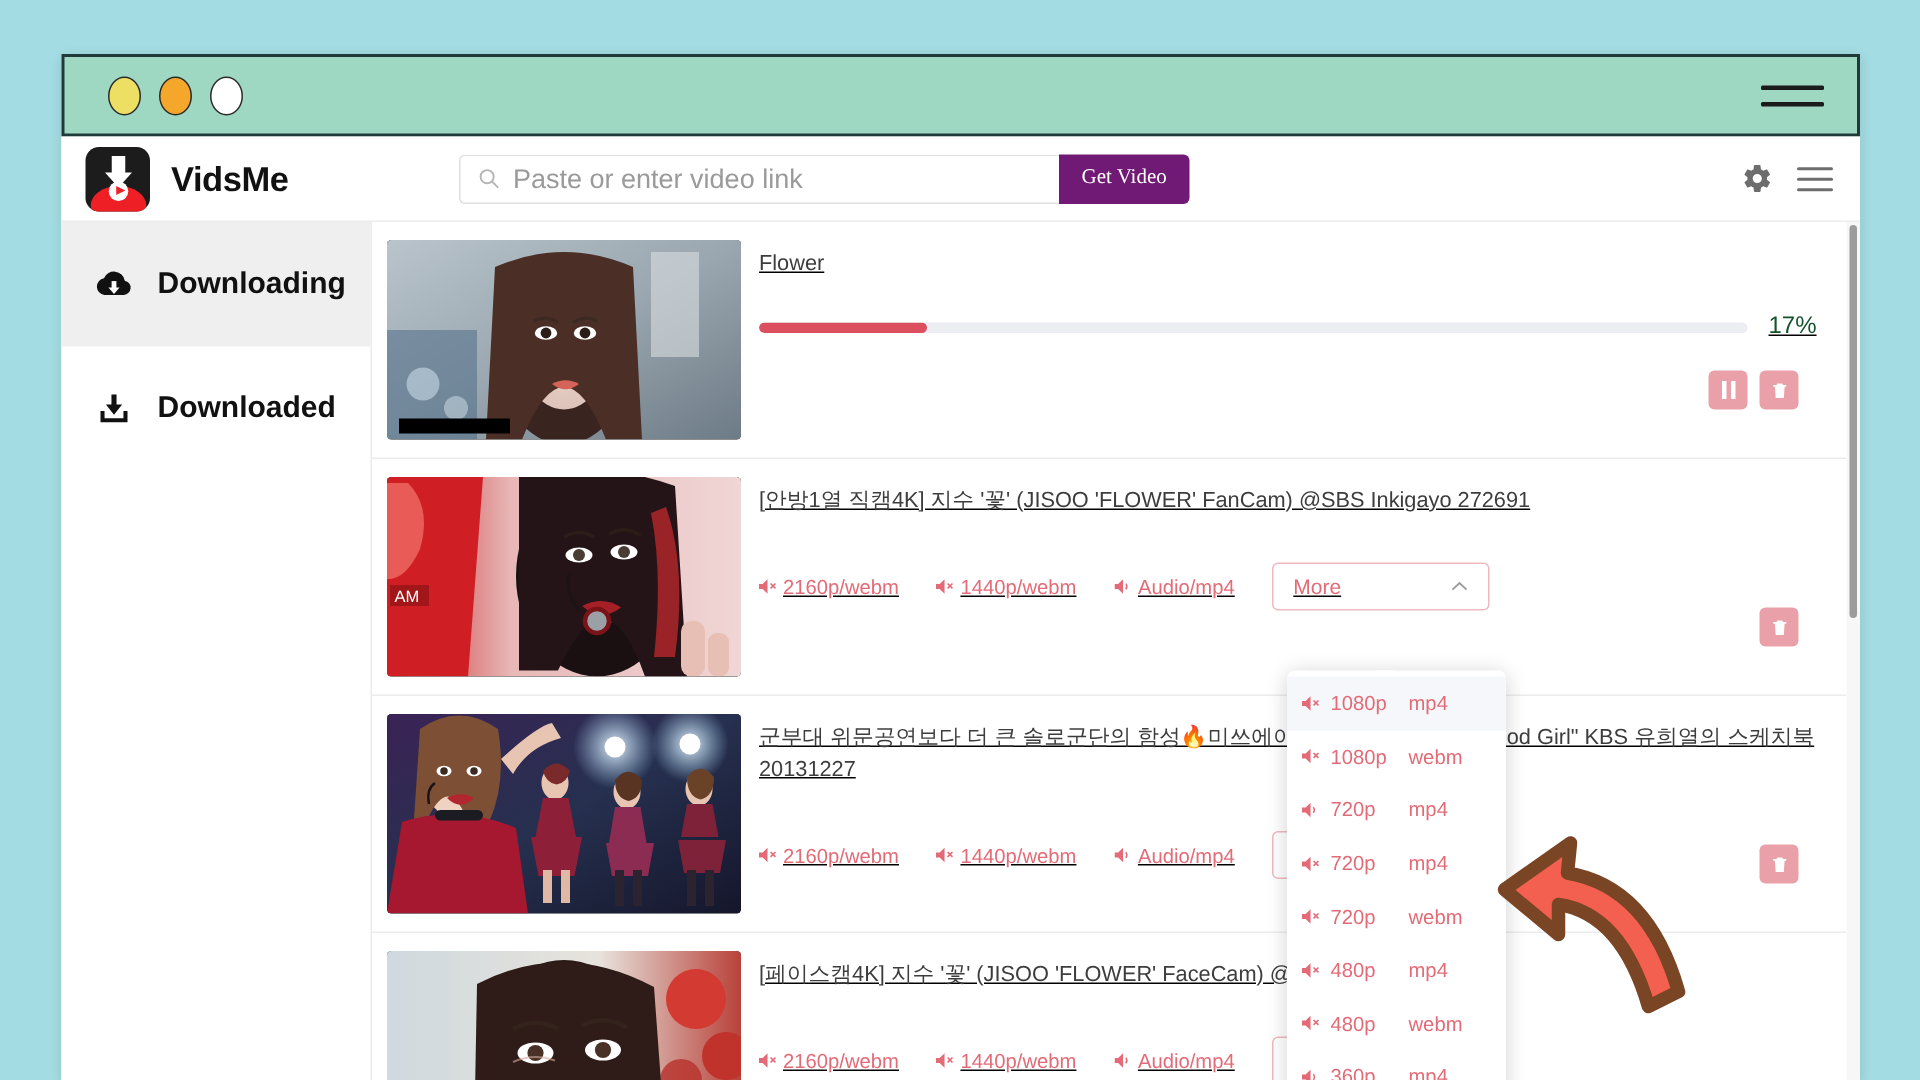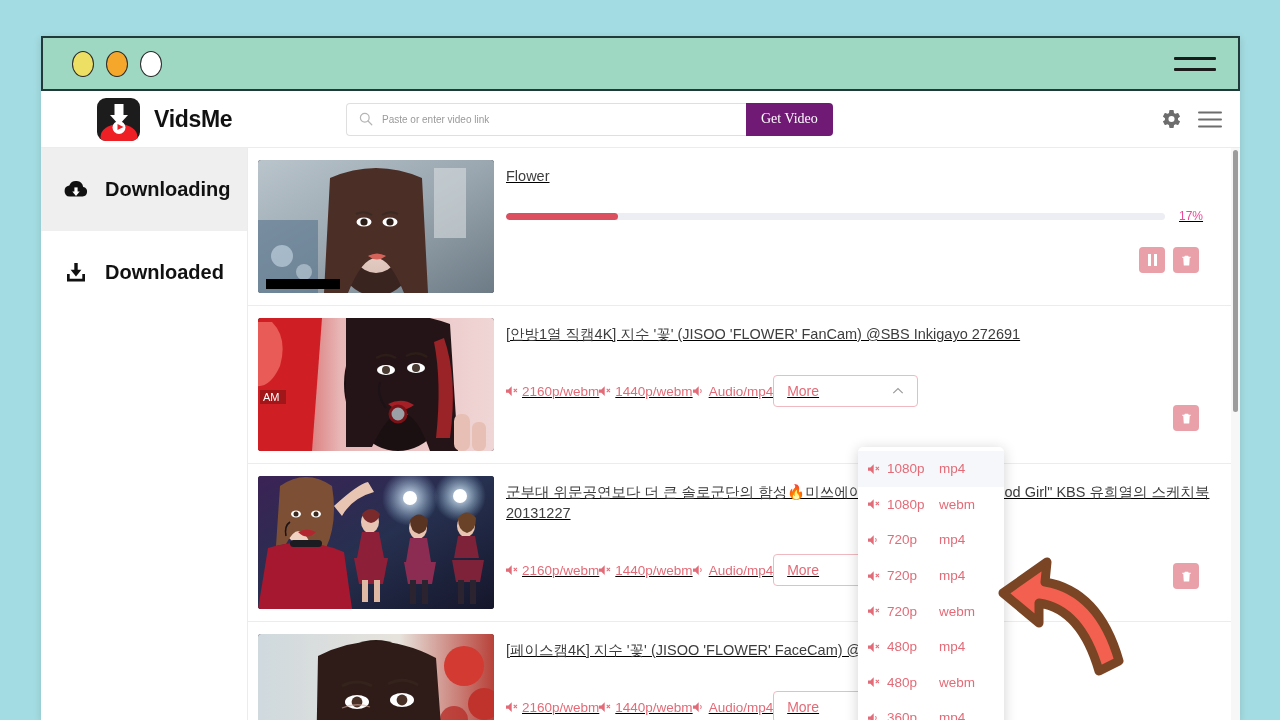--- a/index.html
+++ b/index.html
@@ -54,21 +54,20 @@
 
   
   .appheader {
     height: 57px;
     flex: 0 0 57px;
     background: #ffffff;
     border-bottom: 1px solid #ececec;
     display: flex;
     align-items: center;
     position: relative;
-    padding-left: 40px;
   }
   .brand { display: flex; align-items: center; width: 207px; padding-left: 16px; }
   .logo {
     width: 43px; height: 43px; border-radius: 9px;
     background: #1c1c1c;
     position: relative; overflow: hidden;
     flex: 0 0 43px;
   }
   .logo .arrow-stem {
     position: absolute; left: 50%; top: 6px; transform: translateX(-50%);
@@ -102,21 +101,21 @@
   .searchbox {
     width: 400px; height: 33px;
     border: 1px solid #dfdfdf; border-right: none;
     border-radius: 4px 0 0 4px;
     display: flex; align-items: center; padding-left: 12px;
     background: #fff;
   }
   .search-icon { width: 14px; height: 14px; flex: 0 0 14px; margin-right: 9px; }
   .search-input {
     border: none; outline: none; width: 100%;
-    font-size: 10px; color: #555;
+    font-size: 18px; color: #555;
     font-family: "Liberation Sans", sans-serif;
     background: transparent;
   }
   .search-input::placeholder { color: #9a9a9a; }
   .getvideo {
     height: 33px; padding: 0 15px;
     background: #701a75; color: #fff;
     border: none; border-radius: 0 4px 4px 0;
     font-size: 14px; cursor: pointer;
     font-family: Liberation Serif, serif;
@@ -165,23 +164,23 @@
   .item-main { flex: 1; padding-left: 12px; padding-top: 6px; min-width: 0; position: relative; }
   .item-title {
     font-size: 14.5px; color: #3d3d3d; line-height: 1.45;
     margin-bottom: 10px;
   }
   .progress-row { display: flex; align-items: center; margin-top: 22px; }
   .progress-track {
     flex: 1; height: 7px; background: #eceef3; border-radius: 4px; overflow: hidden;
   }
   .progress-fill { height: 100%; background: #dc4f5f; border-radius: 4px; }
-  .progress-pct { font-size: 12px; color: #ec4899; margin-left: 14px; width: 36px; }
-
-  .fmt-row { display: flex; align-items: center; gap: 0; margin-top: 30px; flex-wrap: nowrap; }
+  .progress-pct { font-size: 16px; color: #14532d; margin-left: 14px; width: 36px; }
+
+  .fmt-row { display: flex; align-items: center; gap: 25px; margin-top: 30px; flex-wrap: nowrap; }
   .fmt-link {
     font-size: 13.5px; color: #e36b77; white-space: nowrap;
     display: inline-flex; align-items: center; gap: 3px; cursor: pointer;
   }
   .spk { width: 13px; height: 12px; flex: 0 0 13px; }
 
   .more-btn {
     width: 145px; height: 32px;
     border: 1px solid #f0b9c0; border-radius: 4px;
     background: #fff; color: #e36b77; font-size: 14px;

